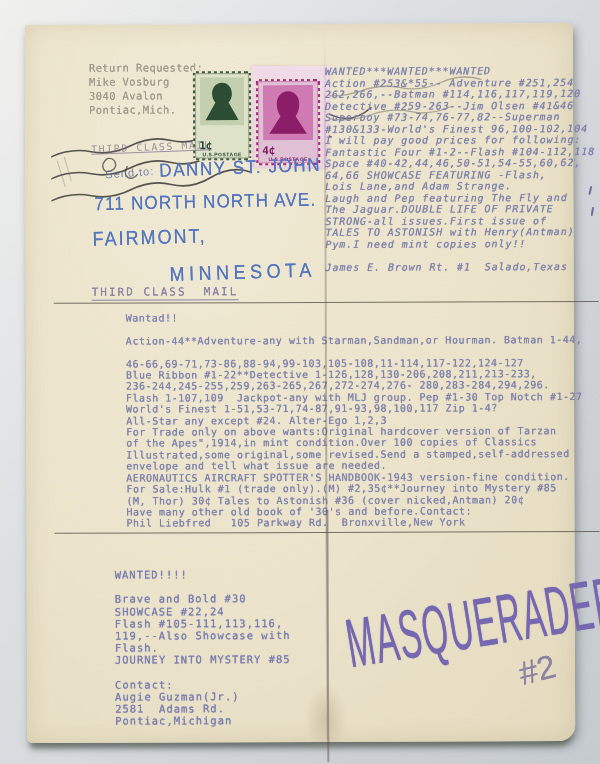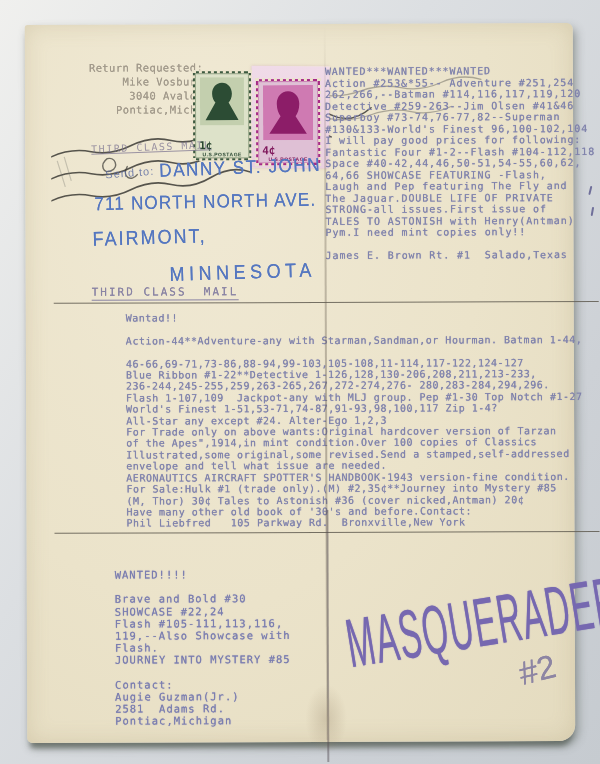--- a/index.html
+++ b/index.html
@@ -8,21 +8,21 @@
     font-family:"Liberation Sans",sans-serif;}
   .paper{position:absolute;left:26px;top:24px;width:548px;height:718px;
     background:radial-gradient(ellipse at 32% 18%,#f0e9d4 0%,#ebe3ca 55%,#e4dbbf 100%);
     border-radius:3px 6px 16px 5px;transform:rotate(-0.2deg);
     box-shadow:3px 5px 10px rgba(70,80,70,.45),0 8px 5px -3px rgba(60,70,58,.5),inset 0 0 22px rgba(150,130,90,.22);}
   .tl{white-space:pre;}
   
   .ret{position:absolute;left:64px;top:36px;color:#9c9486;
     font:10.5px/14px "DejaVu Sans Mono","Liberation Mono",monospace;
     letter-spacing:.4px;opacity:.92;text-shadow:0 0 .6px #9c9486;}
-  .ret .tl{min-height:14px;text-align:right;}
+  .ret .tl{min-height:14px;}
   
   .cancel{position:absolute;left:26px;top:40px;width:500px;height:190px;pointer-events:none;}
   
   .selvage{position:absolute;left:226px;top:42px;width:78px;height:102px;
     background:linear-gradient(#f0dbe8,#ead0df);transform:rotate(.8deg);
     box-shadow:0 0 3px rgba(160,90,130,.25);}
   .stamp{position:absolute;box-sizing:border-box;}
   .stamp:after{content:'';position:absolute;inset:-3px;border:3px dotted #ece4cc;pointer-events:none;}
   .stamp.green{left:168px;top:47px;width:58px;height:89px;background:#dde2c9;
     border:2px solid #3d5a40;box-shadow:inset 0 0 0 1px #9aa98a;}
@@ -50,21 +50,21 @@
     font:11px "DejaVu Sans Mono",monospace;letter-spacing:2px;white-space:pre;
     border-bottom:1px solid #8a84a4;padding-bottom:1px;text-shadow:0 0 .5px #8a84a4;}
   
   .rule{position:absolute;left:28px;width:545px;height:1px;background:#5f5a50;opacity:.85;}
   .r1{top:278px;}
   .r2{top:508px;}
   
   .typed{position:absolute;color:#8083ac;text-shadow:0 0 .7px #8083ac;
     font-family:"DejaVu Sans Mono","Liberation Mono",monospace;}
   .colright{left:300px;top:42px;font-size:10px;line-height:11.5px;letter-spacing:.9px;}
-  .colright .tl{min-height:11.5px;}
+  .colright .tl{min-height:11.5px;font-style:italic;}
   .mid{left:100px;top:288px;font-size:10px;line-height:11.4px;letter-spacing:.5px;}
   .mid .tl{min-height:11.4px;}
   .botleft{left:88px;top:520px;font-size:10.5px;line-height:12.2px;letter-spacing:1px;color:#7b7eb0;text-shadow:0 0 .8px #7b7eb0;margin-top:24px;}
   .botleft .tl{min-height:12.2px;}
   
   .mast{position:absolute;left:320px;top:593px;color:#7668b0;
     font-size:46px;letter-spacing:2px;transform:rotate(-9deg) scale(.72,1.5);
     transform-origin:0 50%;text-shadow:0 0 1px rgba(118,104,176,.8);white-space:pre;}
   .issue{position:absolute;left:492px;top:628px;color:#8d85a3;
     font-size:33px;transform:rotate(-14deg);text-shadow:0 0 .6px #8d85a3;}
@@ -146,20 +146,21 @@
         <div class="tl">WANTED***WANTED***WANTED</div>
         <div class="tl">Action #253&amp;*55-- Adventure #251,254</div>
         <div class="tl">262,266,--Batman #114,116,117,119,120</div>
         <div class="tl">Detective #259-263--Jim Olsen #41&amp;46</div>
         <div class="tl">Superboy #73-74,76-77,82--Superman</div>
         <div class="tl">#130&amp;133-World's Finest 96,100-102,104</div>
         <div class="tl">I will pay good prices for following:</div>
         <div class="tl">Fantastic Four #1-2--Flash #104-112,118</div>
         <div class="tl">Space #40-42,44,46,50-51,54-55,60,62,</div>
         <div class="tl">64,66 SHOWCASE FEATURING -Flash,</div>
+        <div class="tl">Lois Lane,and Adam Strange.</div>
         <div class="tl">Laugh and Pep featuring The Fly and</div>
         <div class="tl">The Jaguar.DOUBLE LIFE OF PRIVATE</div>
         <div class="tl">STRONG-all issues.First issue of</div>
         <div class="tl">TALES TO ASTONISH with Henry(Antman)</div>
         <div class="tl">Pym.I need mint copies only!!</div>
         <div class="tl"> </div>
         <div class="tl">James E. Brown Rt. #1  Salado,Texas</div>
       </div>
 
     <div class="typed mid">

